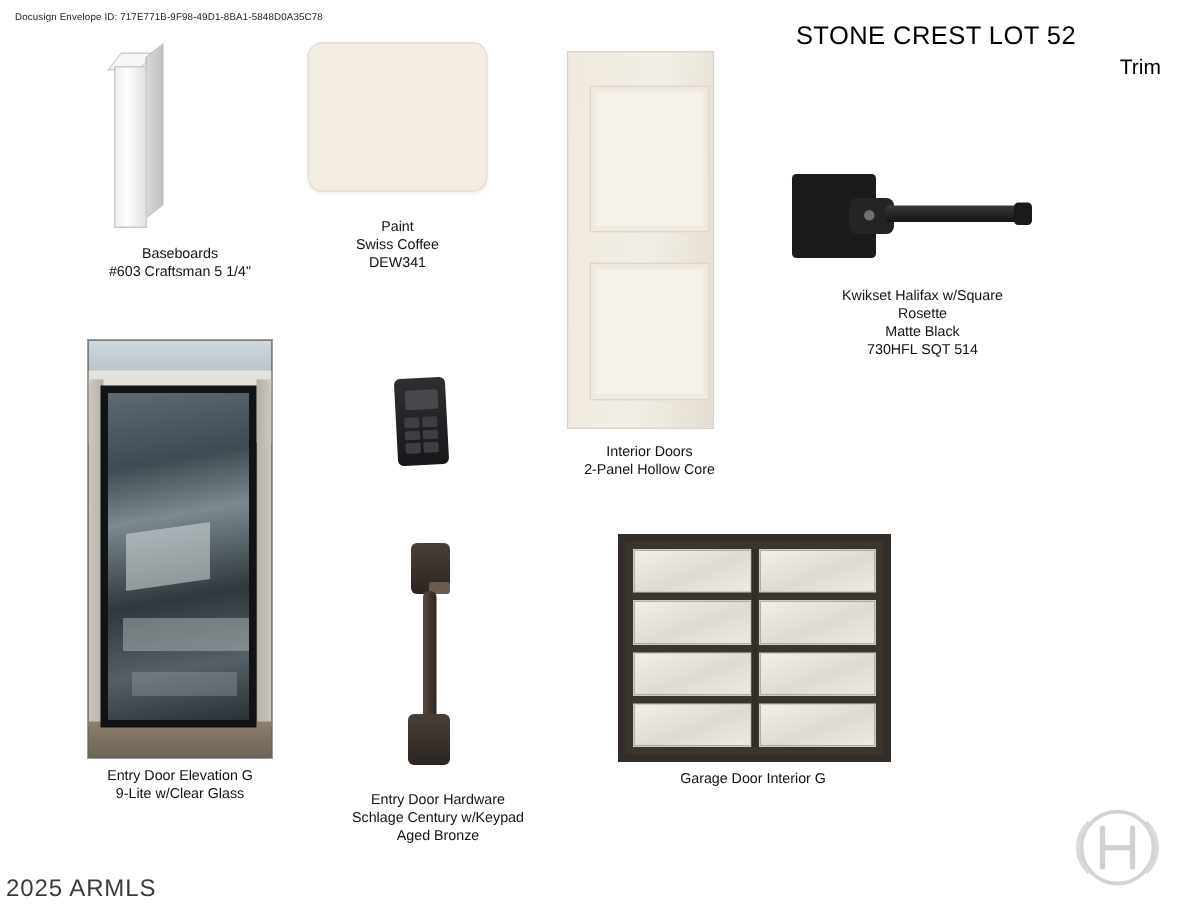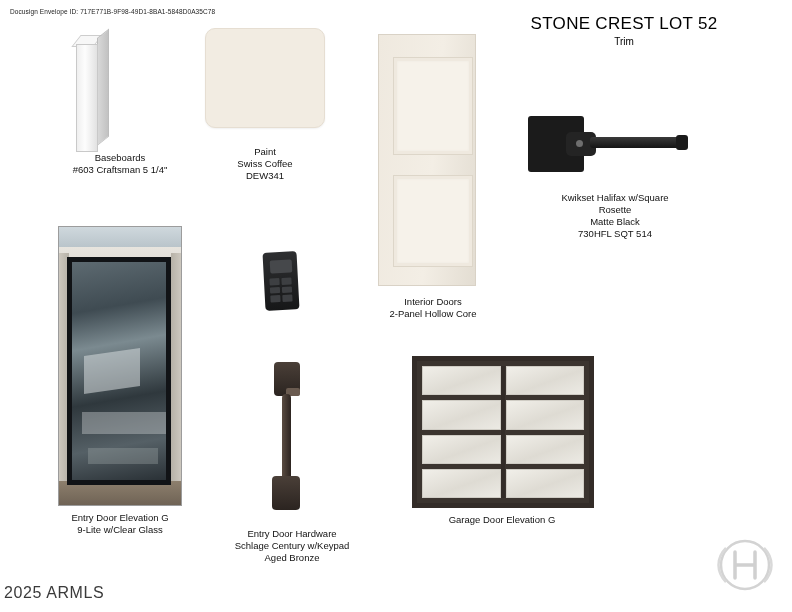--- a/index.html
+++ b/index.html
@@ -35,23 +35,24 @@
     text-align: center;
     width: 300px;
   }
   .title-main {
     font-size: 17px;
     letter-spacing: 0.3px;
     color: #000;
     white-space: nowrap;
   }
   .title-sub {
-    font-size: 10px;
+    font-size: 14px;
     margin-top: 2px;
     color: #000;
+    text-align: right;
   }
   .caption {
     font-size: 9.5px;
     line-height: 12px;
     text-align: center;
     color: #111;
     white-space: pre-line;
   }
 
   
@@ -91,21 +92,21 @@
     height: 108px;
     background: linear-gradient(90deg, #d8d8d8, #c2c2c2);
     border: 1px solid #bdbdbd;
     box-sizing: border-box;
     transform: skewY(-38deg);
     transform-origin: left top;
   }
   .baseboard-caption {
     position: absolute;
     left: -5px;
-    top: 124px;
+    top: 136px;
     width: 190px;
   }
 
   
   .paint-wrap {
     position: absolute;
     left: 205px;
     top: 28px;
     width: 128px;
     height: 110px;
@@ -561,21 +562,21 @@
       <div class="garage-pane"></div>
       <div class="garage-pane"></div>
       <div class="garage-pane"></div>
       <div class="garage-pane"></div>
       <div class="garage-pane"></div>
       <div class="garage-pane"></div>
       <div class="garage-pane"></div>
       <div class="garage-pane"></div>
       <div class="garage-mullion"></div>
     </div>
-    <div class="caption garage-caption">Garage Door Elevation G</div>
+    <div class="caption garage-caption">Garage Door Interior G</div>
   </div>
 
   <div class="footer-text">2025 ARMLS</div>
 
   <div class="watermark">
     <svg width="66" height="66" viewBox="0 0 66 66" aria-hidden="true">
       <circle cx="33" cy="33" r="24" fill="none" stroke="#d3d3d3" stroke-width="2.5"></circle>
       <path d="M23 20 L23 46 M43 20 L43 46 M23 33 L43 33" fill="none" stroke="#d0d0d0" stroke-width="3.5" stroke-linecap="round"></path>
       <path d="M52 16 C62 26, 62 40, 52 50" fill="none" stroke="#d9d9d9" stroke-width="2.5"></path>
       <path d="M14 16 C4 26, 4 40, 14 50" fill="none" stroke="#d9d9d9" stroke-width="2.5"></path>

